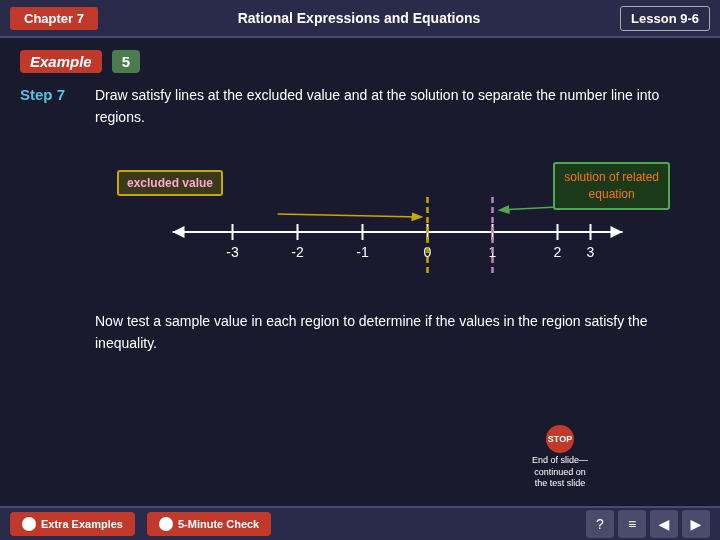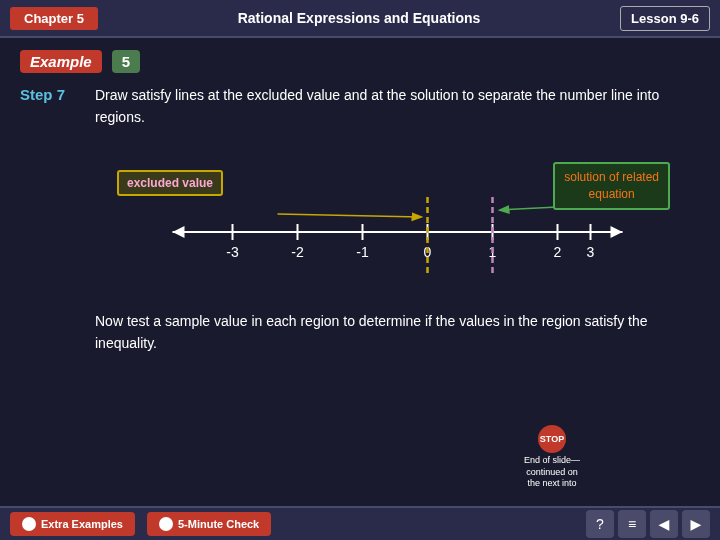--- a/index.html
+++ b/index.html
@@ -204,21 +204,21 @@
       display: flex;
       align-items: center;
       justify-content: center;
       color: white;
       font-size: 14px;
       cursor: pointer;
     }
 
     .end-of-slide {
       position: absolute;
-      right: 140px;
+      right: 132px;
       bottom: 50px;
       text-align: center;
     }
 
     .end-of-slide-badge {
       background: #c0392b;
       border-radius: 50%;
       width: 28px;
       height: 28px;
       display: flex;
@@ -231,21 +231,21 @@
       color: white;
       font-size: 9px;
       line-height: 1.3;
       text-align: center;
     }
   </style>
 </head>
 <body>
 
 <div class="header">
-  <div class="chapter-badge">Chapter 5</div>
+  <div class="chapter-badge">Chapter 7</div>
   <div class="header-title">Rational Expressions and Equations</div>
   <div class="lesson-badge">Lesson 9-6</div>
 </div>
 
 <div class="main-content">
 
   <div class="example-row">
     <div class="example-badge">Example</div>
     <div class="example-num">5</div>
   </div>
@@ -316,21 +316,21 @@
 
 </div>
 
 <div class="end-of-slide">
   <div class="end-of-slide-badge">
     <span style="color:white;font-size:9px;font-weight:bold;">STOP</span>
   </div>
   <div class="end-of-slide-text">
     <span>End of slide—</span><br>
     <span>continued on</span><br>
-    <span>the next into</span>
+    <span>the test slide</span>
   </div>
 </div>
 
 <div class="bottom-bar">
   <div class="bottom-btn">
     <span class="btn-icon"></span>
     <span>Extra Examples</span>
   </div>
   <div class="bottom-btn">
     <span class="btn-icon"></span>

